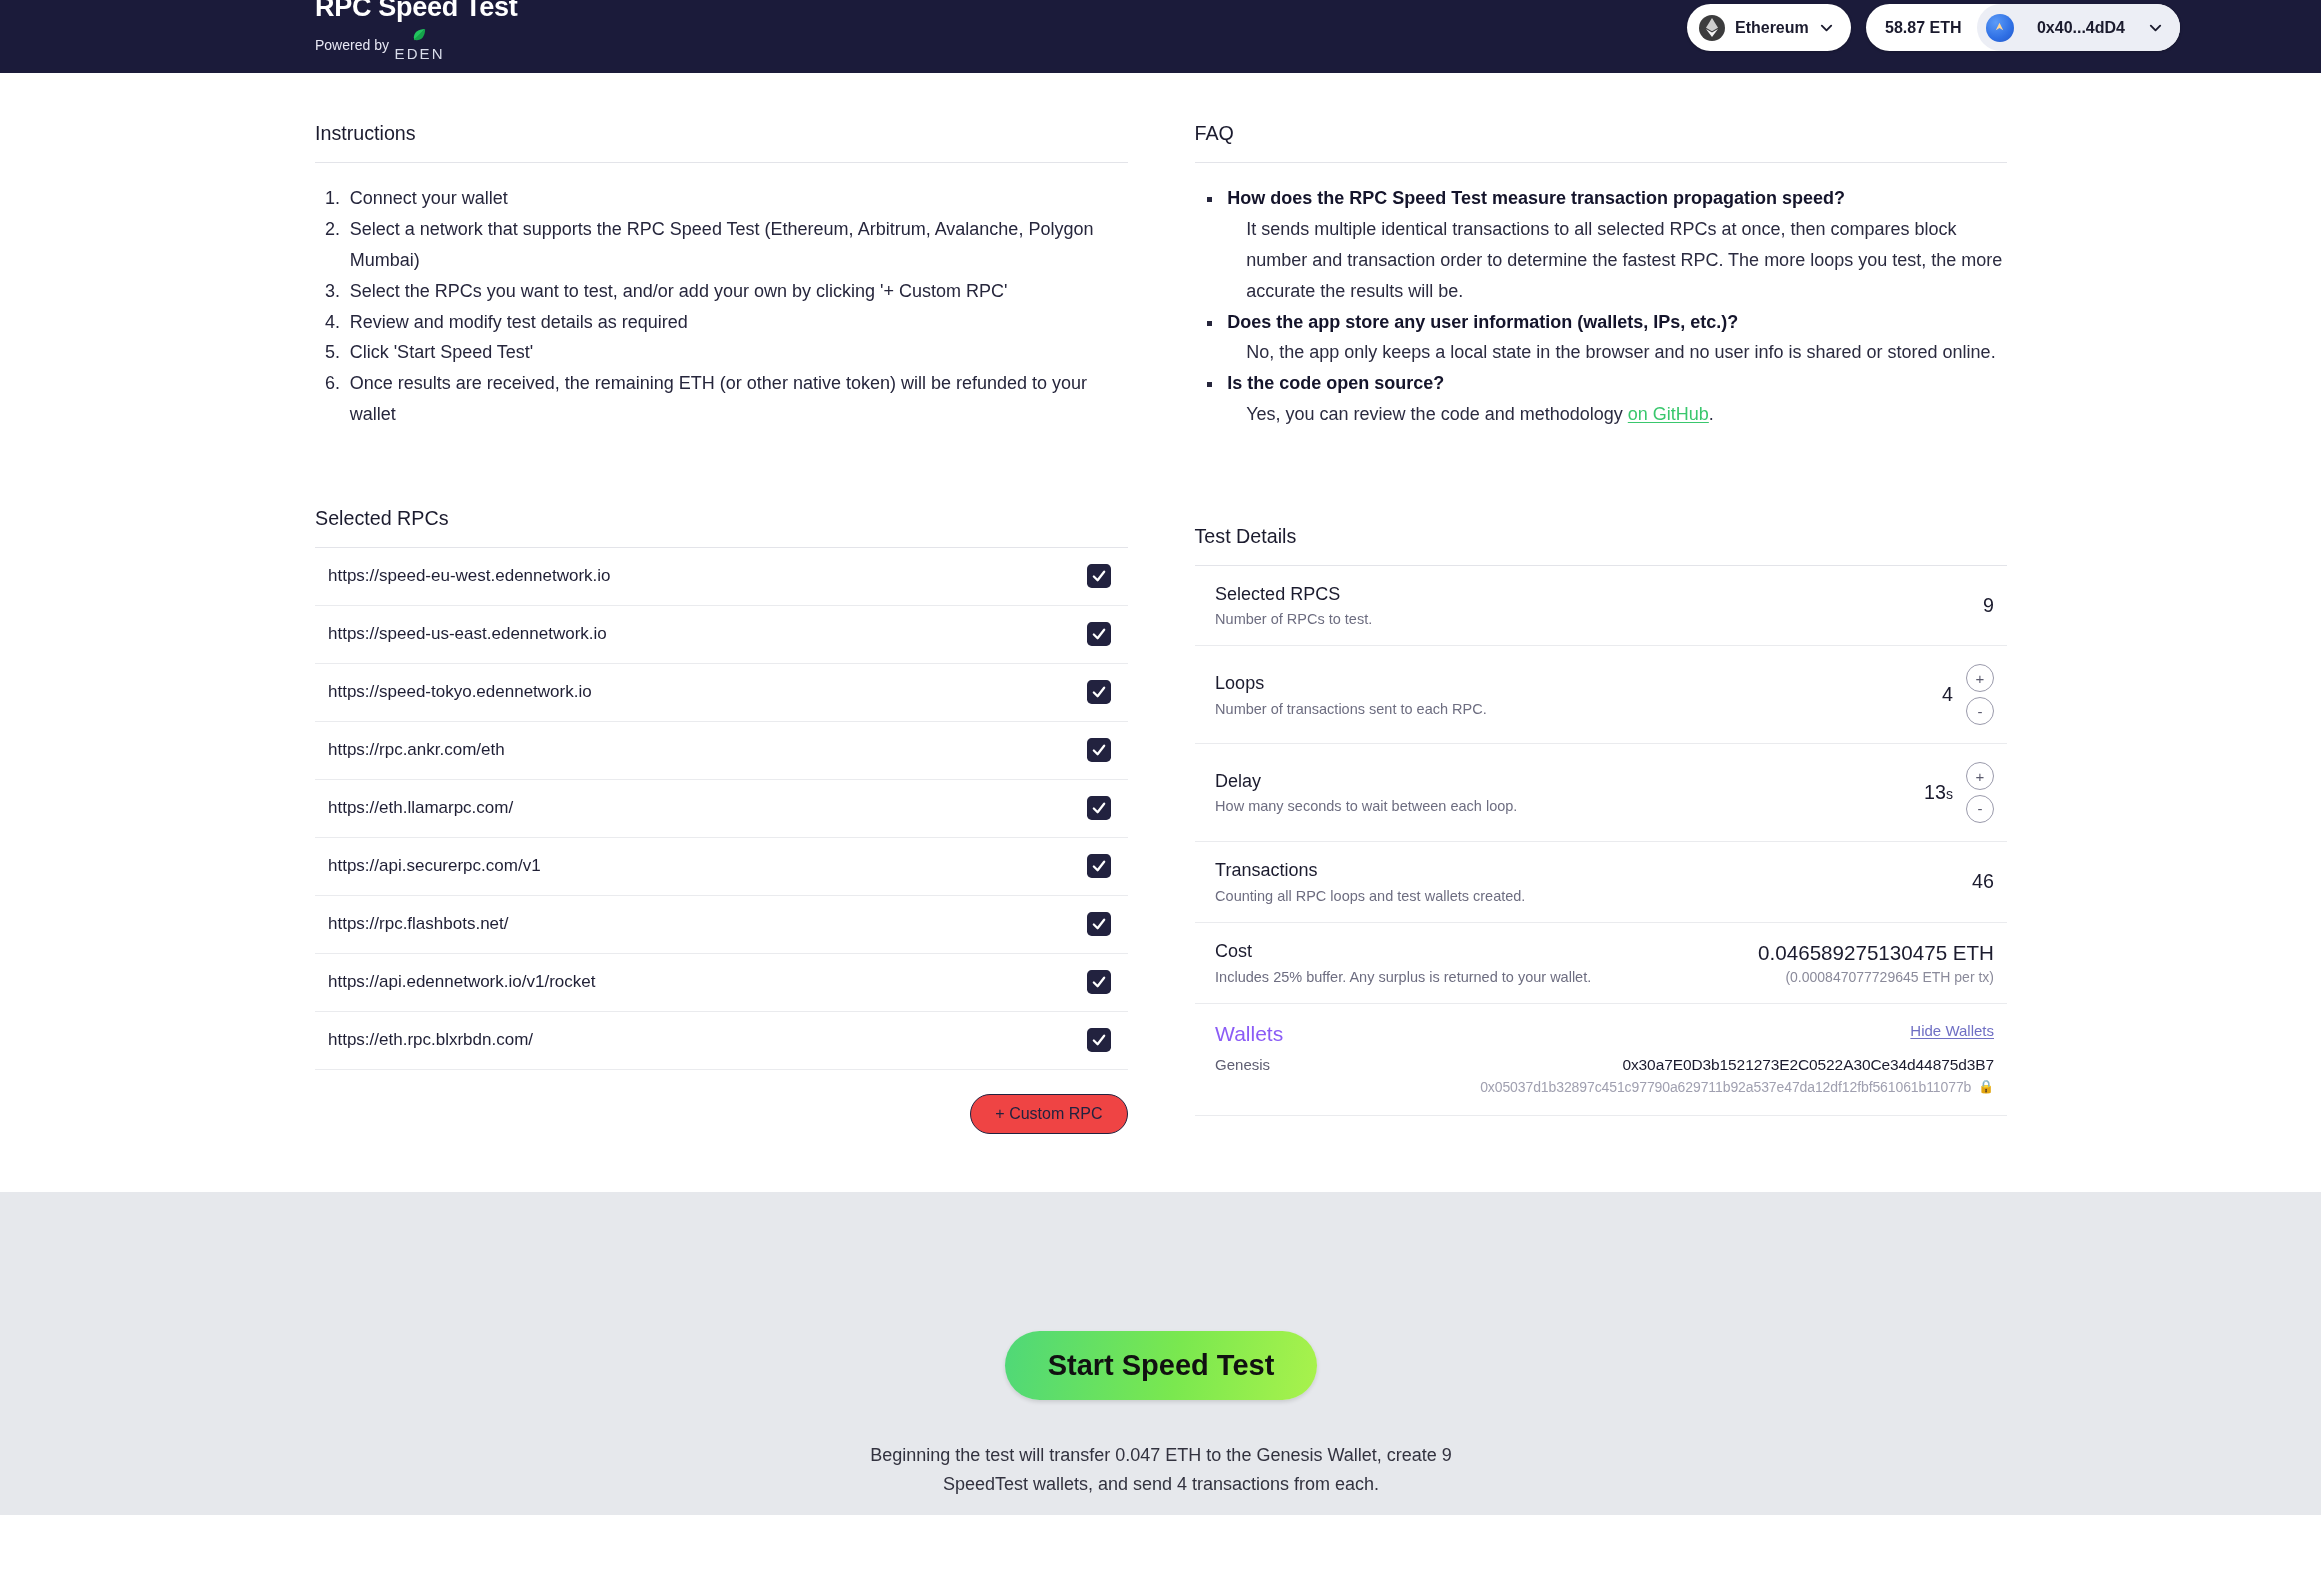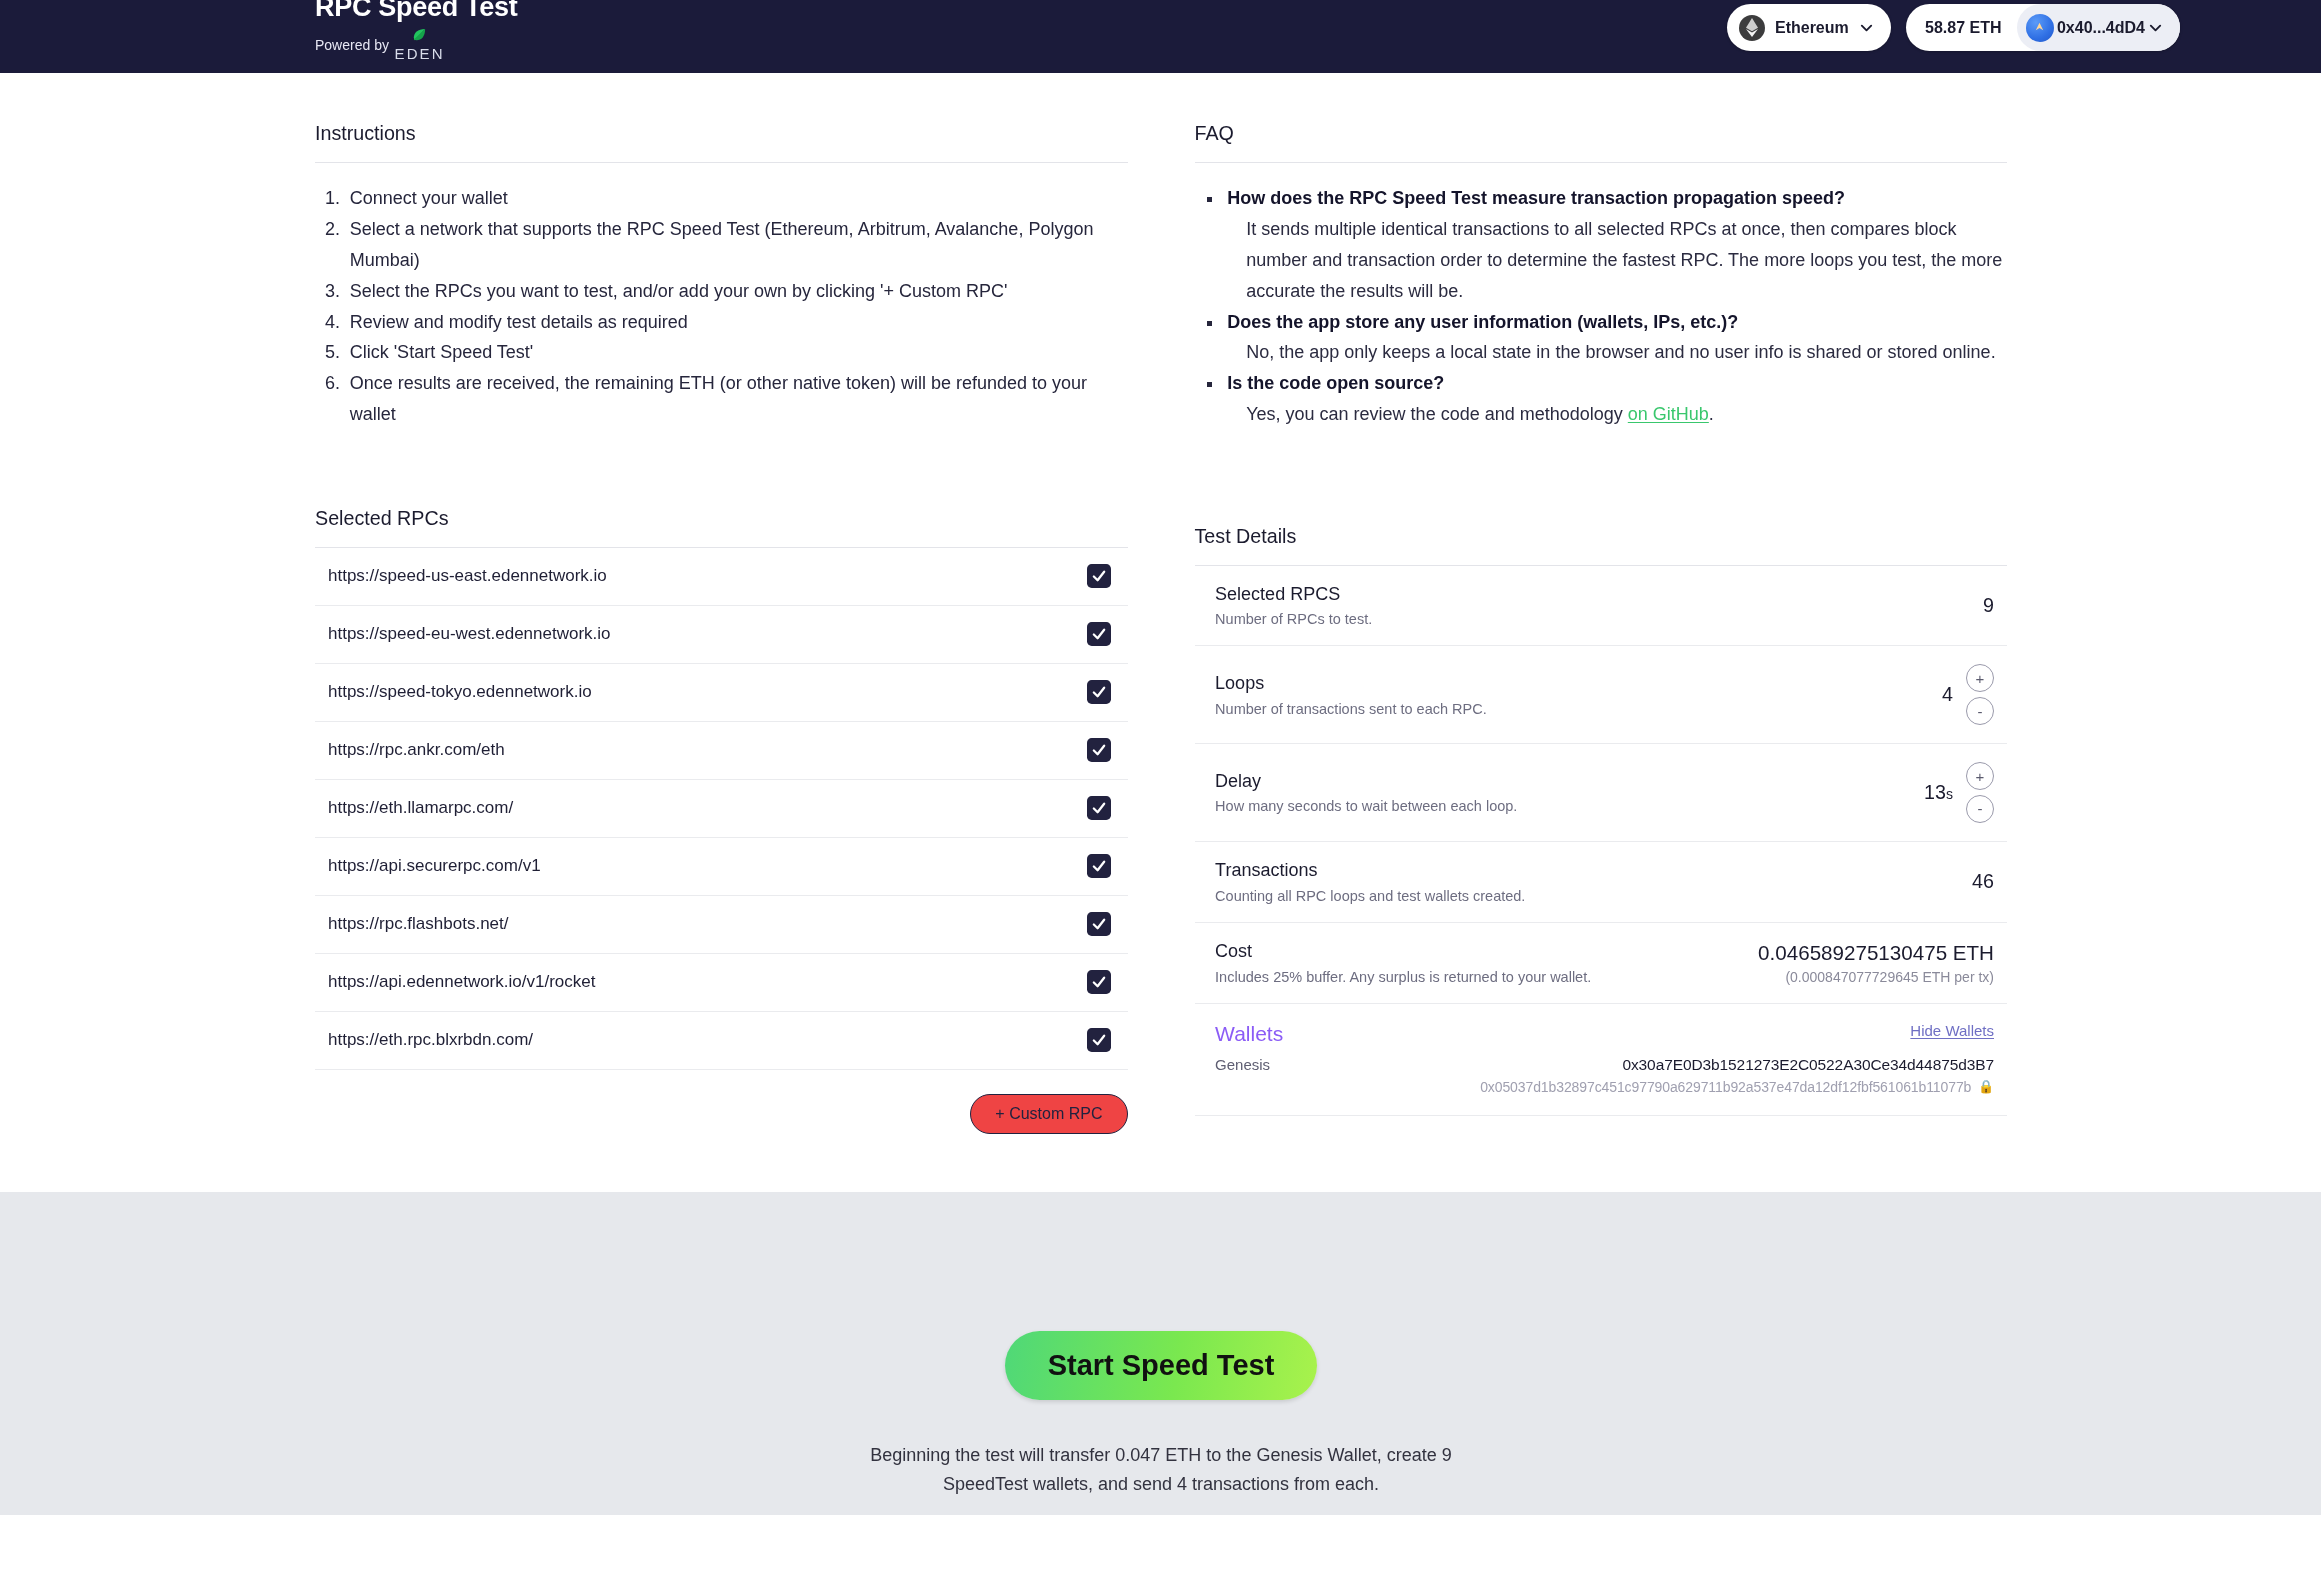--- a/index.html
+++ b/index.html
@@ -72,21 +72,21 @@
   .chevron { width: 15px; height: 15px; flex: none; }
 
   .wallet-pill { padding-left: 19px; gap: 15px; }
   .wallet-balance { font-size: 16px; font-weight: bold; color: #1b1b2e; }
   .wallet-chunk {
     background: #eceef5;
     border-radius: 936px;
     height: 47px;
     display: flex;
     align-items: center;
-    gap: 3px;
+    gap: 23px;
     padding: 0 17px 0 9.4px;
   }
   .wallet-avatar {
     width: 28px; height: 28px; border-radius: 50%;
     background: radial-gradient(circle at 35% 30%, #5b9bf8 0%, #2f6fe4 60%, #2358c8 100%);
     display: flex; align-items: center; justify-content: center;
     flex: none;
   }
   .wallet-avatar svg { width: 13px; height: 13px; }
 
@@ -374,29 +374,29 @@
   </div>
 
   <div class="columns" style="padding-top:0">
 
     <div class="col block">
       <div class="section-title">Selected RPCs</div>
       <div class="rule"></div>
 
       <div>
         <div class="rpc-row">
+          <span class="rpc-url">https://speed-eu-west.edennetwork.io</span>
+          <span class="cbox">
+              <svg viewBox="0 0 17 17">
+                <path d="M3 9l4 4 7-9" stroke="#fff" stroke-width="2.4" fill="none" stroke-linecap="round" stroke-linejoin="round"></path>
+              </svg>
+            </span>
+        </div>
+        <div class="rpc-row">
           <span class="rpc-url">https://speed-us-east.edennetwork.io</span>
-          <span class="cbox">
-              <svg viewBox="0 0 17 17">
-                <path d="M3 9l4 4 7-9" stroke="#fff" stroke-width="2.4" fill="none" stroke-linecap="round" stroke-linejoin="round"></path>
-              </svg>
-            </span>
-        </div>
-        <div class="rpc-row">
-          <span class="rpc-url">https://speed-eu-west.edennetwork.io</span>
           <span class="cbox">
               <svg viewBox="0 0 17 17">
                 <path d="M3 9l4 4 7-9" stroke="#fff" stroke-width="2.4" fill="none" stroke-linecap="round" stroke-linejoin="round"></path>
               </svg>
             </span>
         </div>
         <div class="rpc-row">
           <span class="rpc-url">https://speed-tokyo.edennetwork.io</span>
           <span class="cbox">
               <svg viewBox="0 0 17 17">

